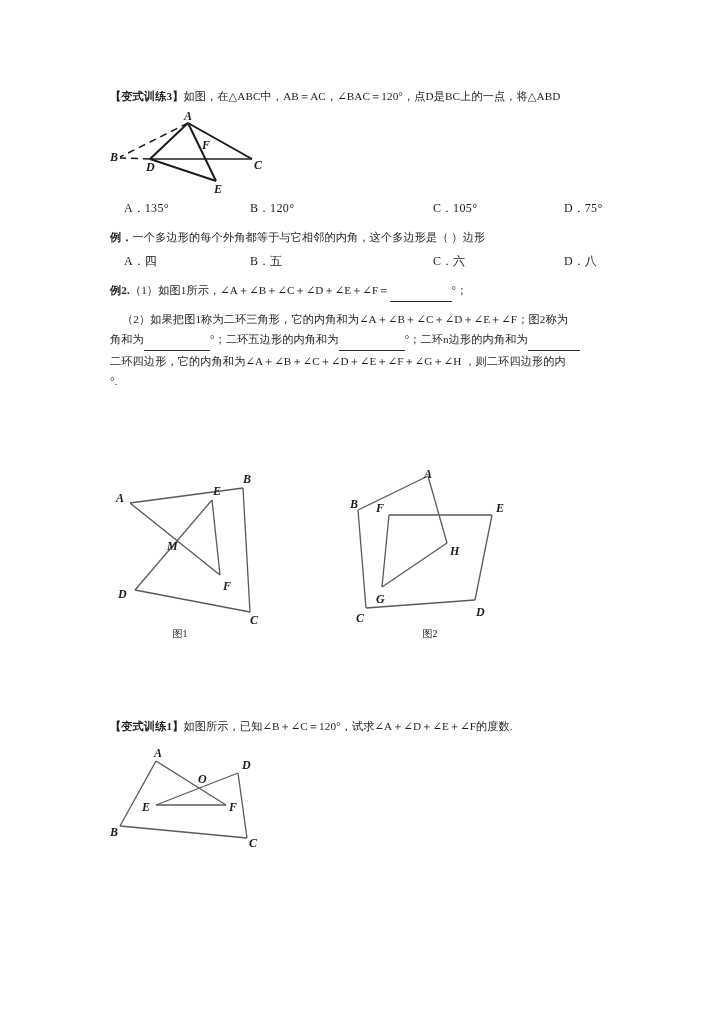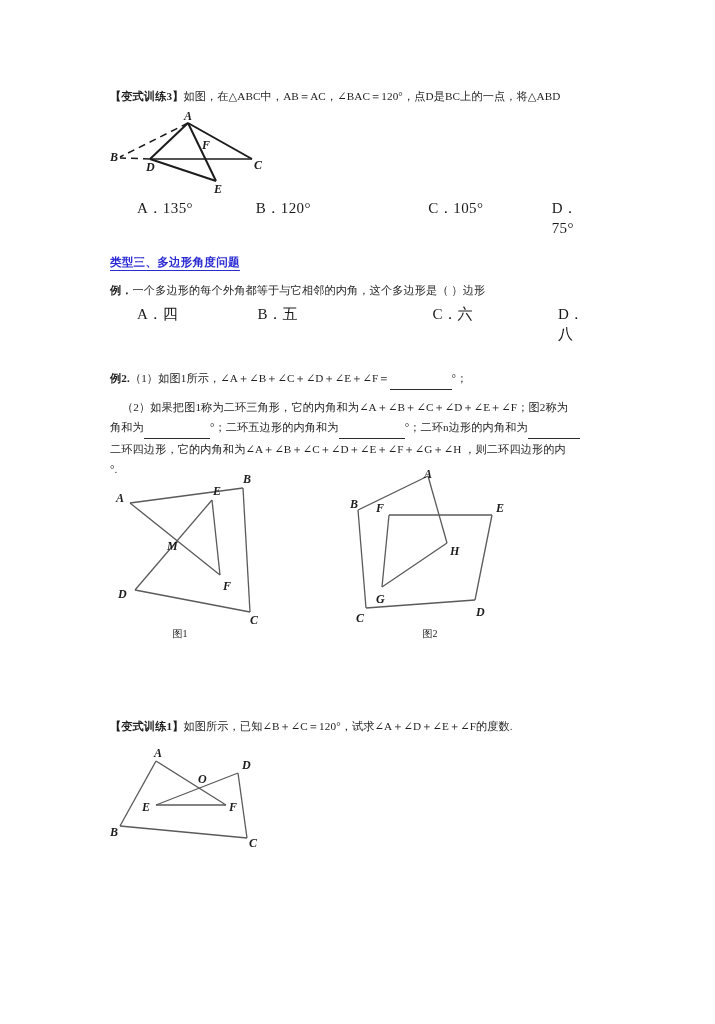--- a/index.html
+++ b/index.html
@@ -39,23 +39,23 @@
   }
   .bold {
     font-weight: bold;
   }
   .blank {
     display: inline-block;
     border-bottom: 1px solid #2c2c2c;
     vertical-align: baseline;
   }
   .choices {
-    font-size: 15px;
+    font-size: 12px;
     line-height: 20px;
-    margin: 13px;
+    margin: 0;
     padding-left: 14px;
     display: flex;
   }
   .choices .ch {
     display: inline-block;
   }
   .ch-a { width: 126px; }
   .ch-b { width: 183px; }
   .ch-c { width: 131px; }
   .section-head {
@@ -118,34 +118,31 @@
       </svg>
     </div>
 
     <div class="choices" style="margin-top:3px;">
       <span class="ch ch-a"><span>A．</span><span class="sp">135°</span></span>
       <span class="ch ch-b"><span>B．</span><span class="sp">120°</span></span>
       <span class="ch ch-c"><span>C．</span><span class="sp">105°</span></span>
       <span class="ch"><span>D．</span><span class="sp">75°</span></span>
     </div>
 
-    <div style="margin-top:14px;">
-      <span class="section-head">类型三、多边形角度问题</span>
-    </div>
 
     <p class="para" style="margin-top:9px;"><span class="bold">例．</span><span>一个多边形的每个外角都等于与它相邻的内角，这个多边形是（  ）边形</span></p>
 
     <div class="choices" style="margin-top:4px;font-family:Liberation Serif, serif;">
       <span class="ch ch-a"><span>A．</span><span>四</span></span>
       <span class="ch ch-b"><span>B．</span><span>五</span></span>
       <span class="ch ch-c"><span>C．</span><span>六</span></span>
       <span class="ch"><span>D．</span><span>八</span></span>
     </div>
 
-    <p class="para" style="margin-top:24px;"><span class="bold">例2.</span><span>（1）如图1所示，∠A＋∠B＋∠C＋∠D＋∠E＋∠F＝</span><span class="blank" style="width:62px;">&nbsp;</span><span>°；</span></p>
+    <p class="para" style="margin-top:9px;"><span class="bold">例2.</span><span>（1）如图1所示，∠A＋∠B＋∠C＋∠D＋∠E＋∠F＝</span><span class="blank" style="width:62px;">&nbsp;</span><span>°；</span></p>
 
     <p class="para" style="margin-top:7px;padding-left:12px;">（2）如果把图1称为二环三角形，它的内角和为∠A＋∠B＋∠C＋∠D＋∠E＋∠F；图2称为</p>
     <p class="para"><span>角和为</span><span class="blank" style="width:66px;">&nbsp;</span><span>°；二环五边形的内角和为</span><span class="blank" style="width:66px;">&nbsp;</span><span>°；二环n边形的内角和为</span><span class="blank" style="width:52px;">&nbsp;</span></p>
     <p class="para">二环四边形，它的内角和为∠A＋∠B＋∠C＋∠D＋∠E＋∠F＋∠G＋∠H ，则二环四边形的内</p>
     <p class="para">°.</p>
 
   </div>
 
   <div style="position:absolute;left:110px;top:470px;width:500px;">
     <div style="display:flex;align-items:flex-start;">

